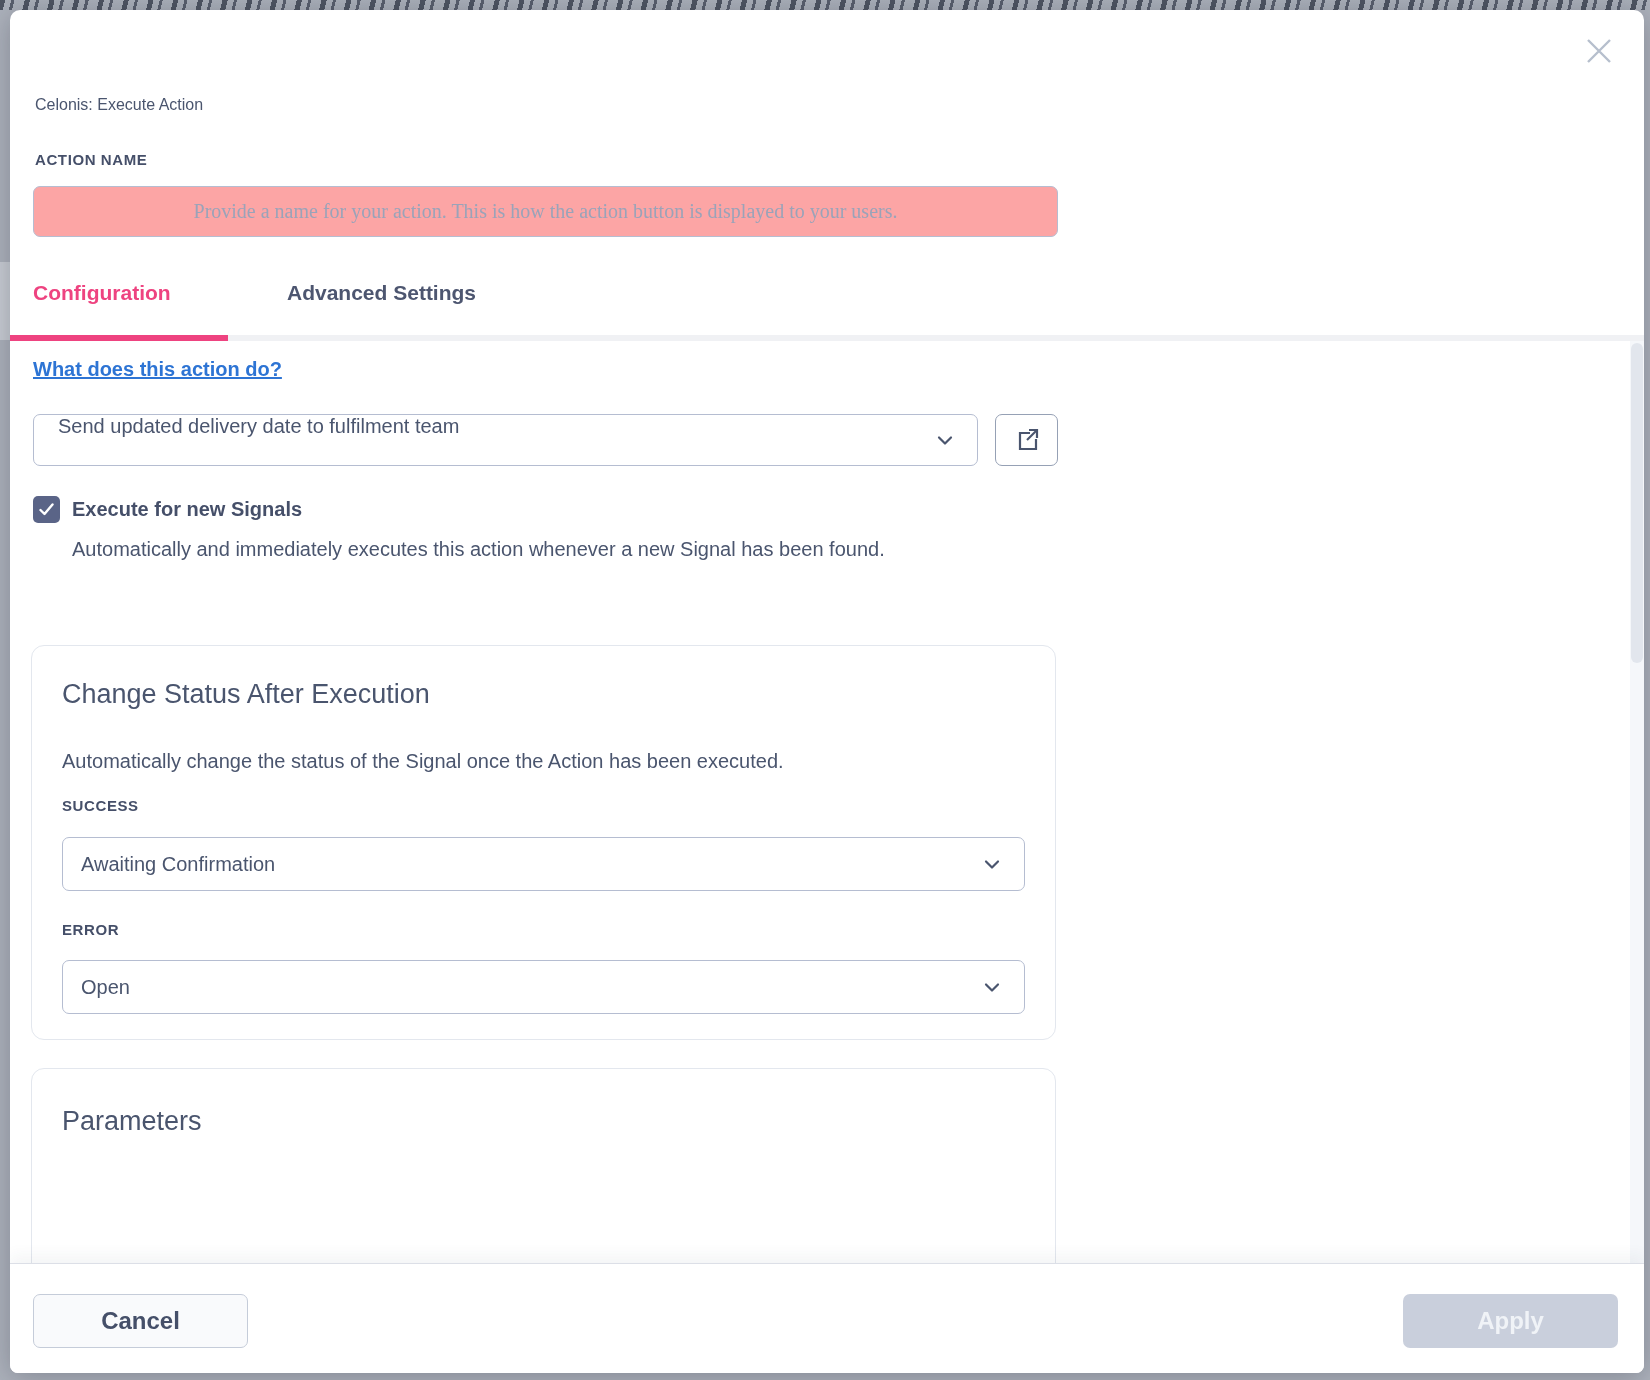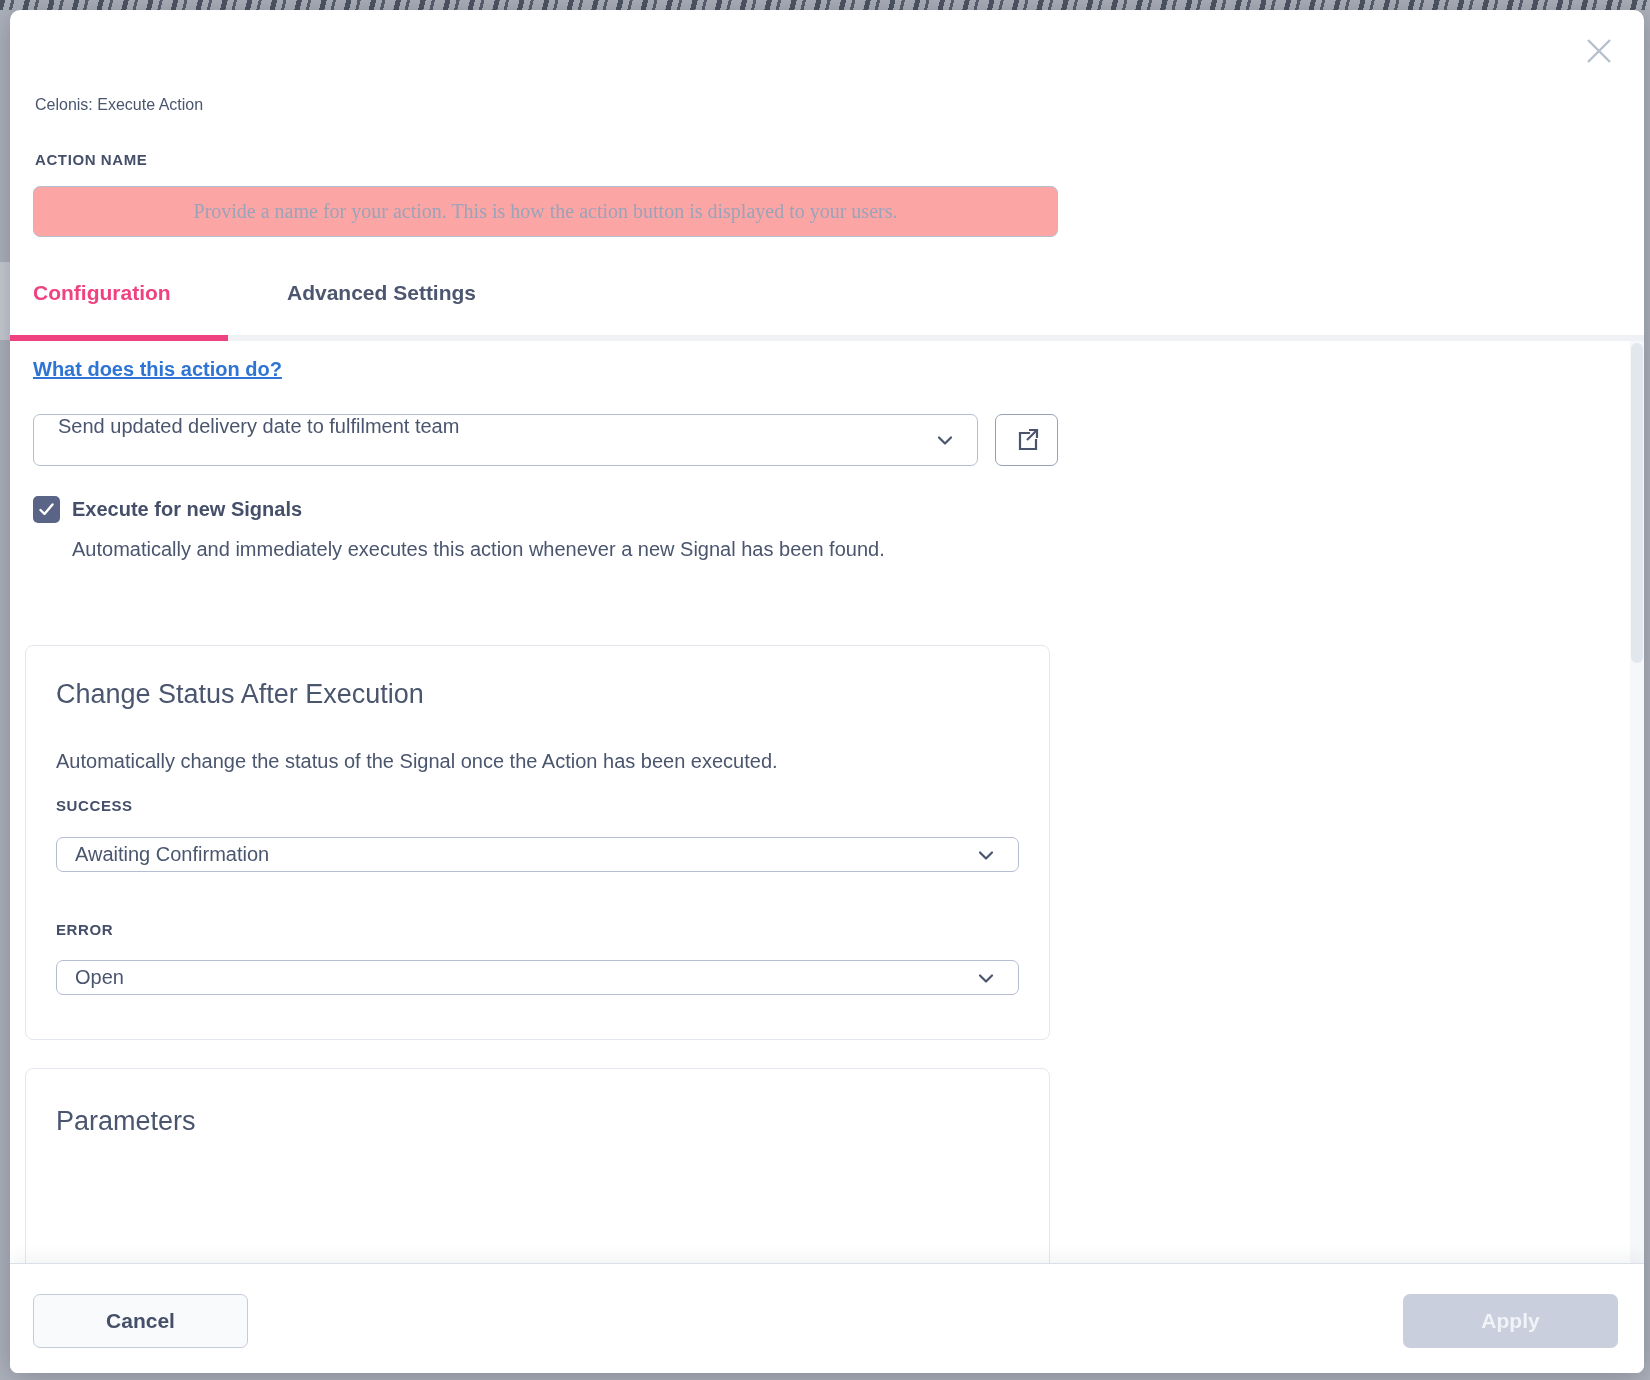--- a/index.html
+++ b/index.html
@@ -100,29 +100,29 @@
   }
   .checkbox-label {
     position: absolute; left: 62px; top: 157px;
     font-size: 20px; font-weight: 700; color: #454f69; cursor: pointer;
   }
   .checkbox-desc {
     position: absolute; left: 62px; top: 197px;
     font-size: 20px; color: #4a556e;
   }
   .card {
-    position: absolute; left: 15px; width: 1025px;
-    border: 1.5px solid #e3e7ee; border-radius: 8px; background: #fff;
+    position: absolute; left: 21px; width: 1025px;
+    border: 1.5px solid #e3e7ee; border-radius: 13px; background: #fff;
   }
   .card-status { top: 304px; height: 395px; }
   .card-params { top: 727px; height: 530px; }
   .card-heading { position: absolute; left: 30px; font-size: 27px; font-weight: 400; color: #4a556e; }
   .card-text { position: absolute; left: 30px; font-size: 20px; color: #4a556e; }
   .inner-select {
-    position: absolute; left: 30px; width: 963px; height: 35px;
+    position: absolute; left: 30px; width: 963px; height: 54px;
     border: 1.5px solid #b5bdd1; border-radius: 7px; background: #fff;
     display: flex; align-items: center; cursor: pointer;
     font-size: 20px; color: #4a556e; padding: 0 18px;
   }
   
   .scrollbar-track {
     position: absolute; right: 0; top: 331px; width: 14px; height: 922px;
     background: #f5f7fa;
   }
   .scrollbar-thumb {
@@ -131,21 +131,21 @@
   }
   
   .modal-footer {
     position: absolute; left: 0; top: 1253px; width: 1634px; height: 110px;
     background: #fff; border-top: 1px solid #dcdfe7;
     box-shadow: 0 -8px 14px rgba(40,50,70,.05);
   }
   .btn {
     position: absolute; top: 30px; width: 215px; height: 54px;
     border-radius: 7px; font-family: "Liberation Sans", sans-serif;
-    font-size: 21px; font-weight: 700; cursor: pointer;
+    font-size: 24px; font-weight: 700; cursor: pointer;
     display: flex; align-items: center; justify-content: center;
   }
   .btn-cancel {
     left: 23px; background: #f9fafc; border: 1.5px solid #c5ccd9; color: #454f69;
   }
   .btn-apply {
     left: 1393px; background: #c9cfdc; border: none; color: #f0f3f7; cursor: default;
   }
 </style>
 </head>

